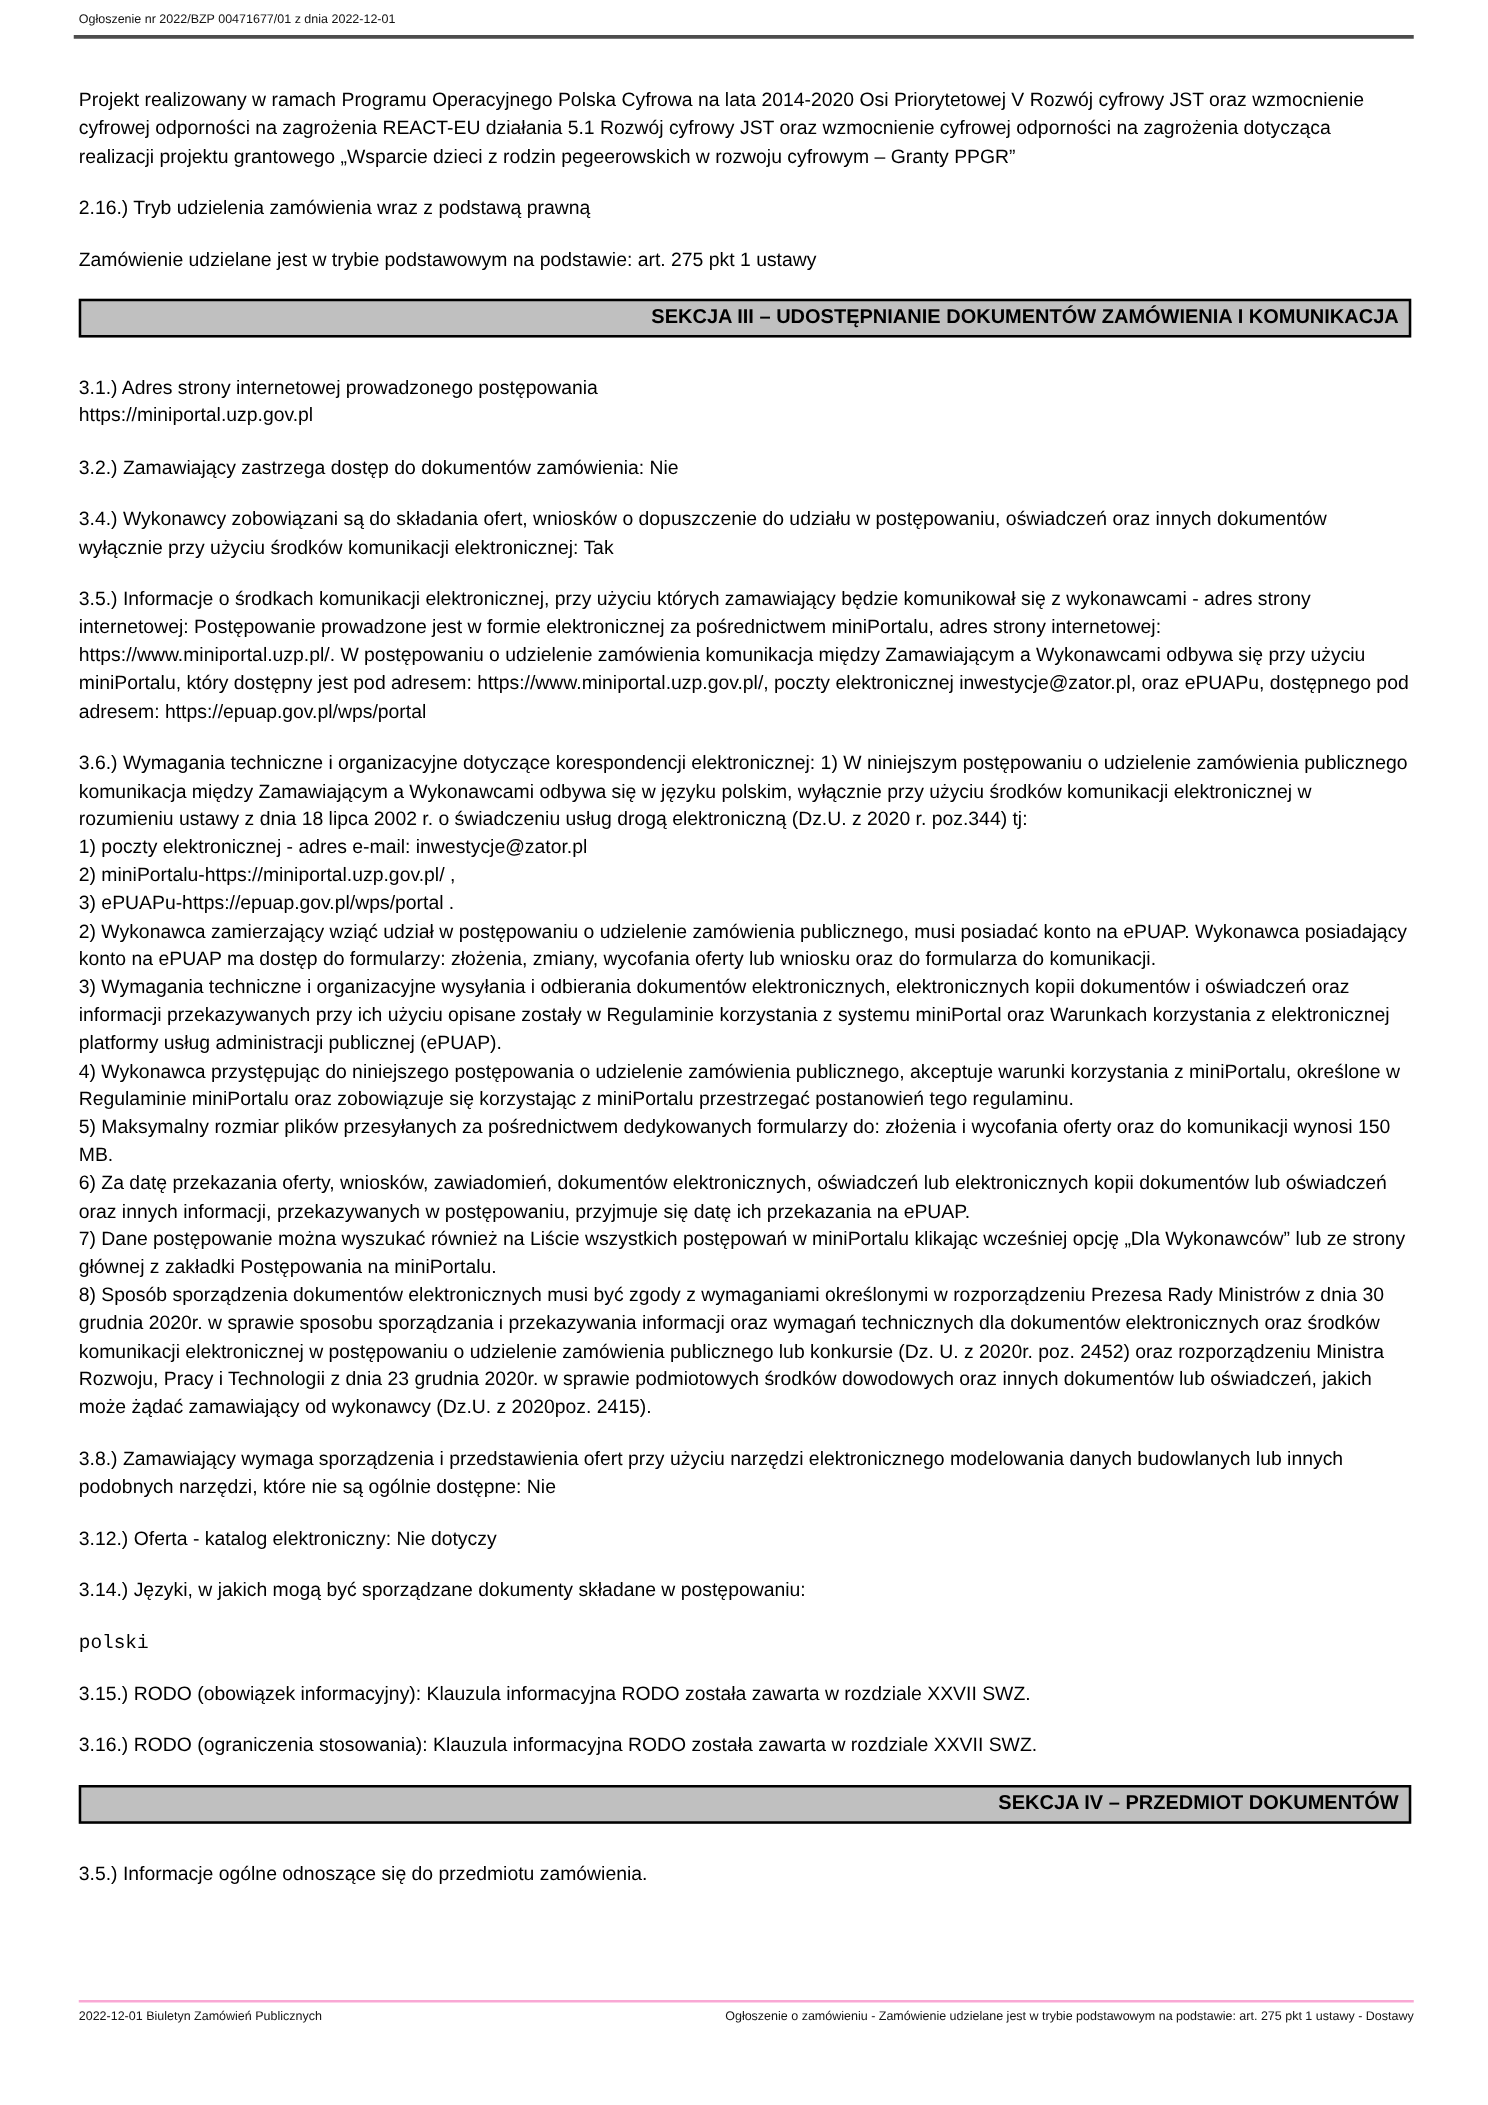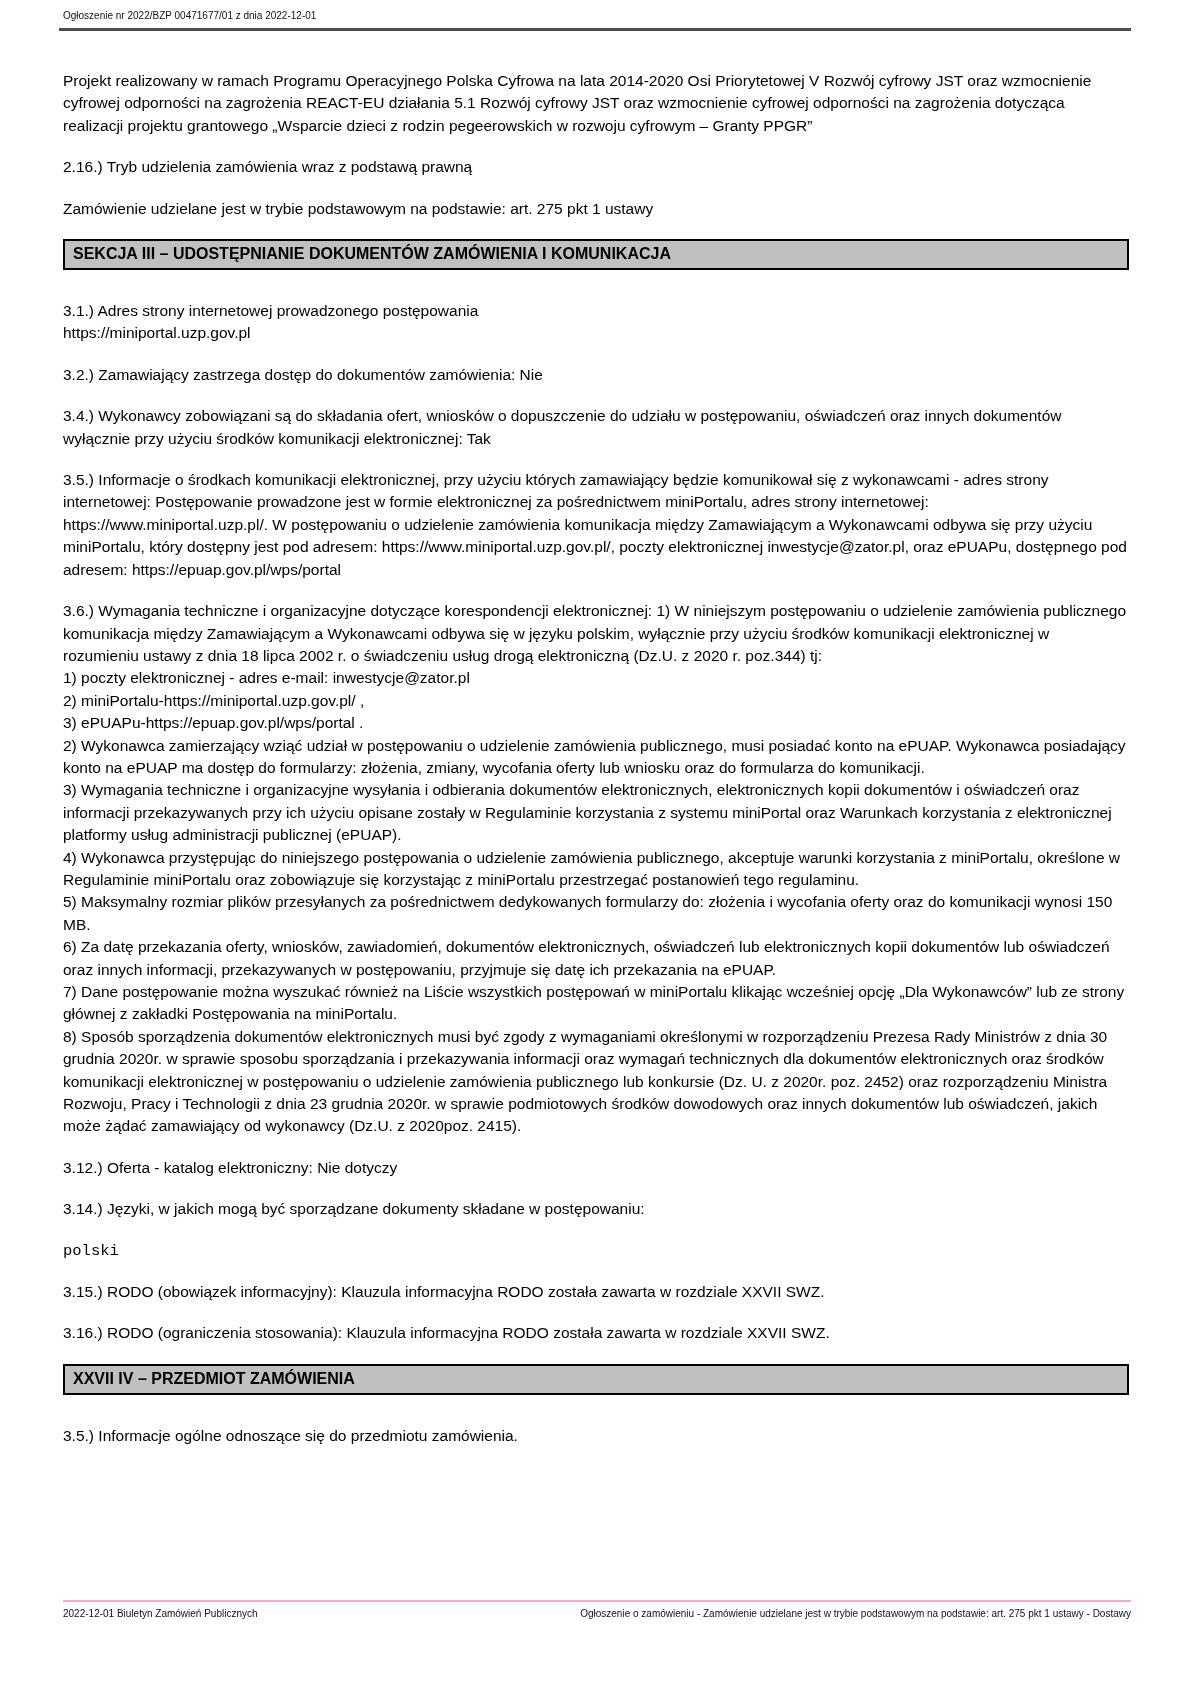--- a/index.html
+++ b/index.html
@@ -17,21 +17,21 @@
   .content{
     position:absolute;top:70px;left:63px;width:1066px;
     font-size:15.5px;line-height:22.4px;
   }
   .content p{margin:0 0 19px 0;}
   .b{font-weight:normal;}
   .block{display:block;}
   .preline{white-space:pre-line;}
   .band{
     margin:14px 0 30px 0;background:#c0c0c0;border:2px solid #000;
-    font-weight:bold;font-size:16px;line-height:20px;padding:3px 8px 4px 8px;
+    font-weight:bold;font-size:16px;line-height:20px;padding:3px 8px 4px 8px;text-align:right;
   }
   .gap-top{margin-top:8px;font-family:Liberation Mono, monospace;}
   .footer{
     position:absolute;left:63px;top:1600px;width:1068px;
     border-top:2px solid #f9a8d4;padding-top:6px;
     display:flex;justify-content:space-between;align-items:flex-start;
     font-size:10px;line-height:12px;color:#111;
   }
   .footer .right{text-align:left;}
 </style>
@@ -76,37 +76,40 @@
 3) ePUAPu-https://epuap.gov.pl/wps/portal .
 2) Wykonawca zamierzający wziąć udział w postępowaniu o udzielenie zamówienia publicznego, musi posiadać konto na ePUAP. Wykonawca posiadający konto na ePUAP ma dostęp do formularzy: złożenia, zmiany, wycofania oferty lub wniosku oraz do formularza do komunikacji.
 3) Wymagania techniczne i organizacyjne wysyłania i odbierania dokumentów elektronicznych, elektronicznych kopii dokumentów i oświadczeń oraz informacji przekazywanych przy ich użyciu opisane zostały w Regulaminie korzystania z systemu miniPortal oraz Warunkach korzystania z elektronicznej platformy usług administracji publicznej (ePUAP).
 4) Wykonawca przystępując do niniejszego postępowania o udzielenie zamówienia publicznego, akceptuje warunki korzystania z miniPortalu, określone w Regulaminie miniPortalu oraz zobowiązuje się korzystając z miniPortalu przestrzegać postanowień tego regulaminu.
 5) Maksymalny rozmiar plików przesyłanych za pośrednictwem dedykowanych formularzy do: złożenia i wycofania oferty oraz do komunikacji wynosi 150 MB.
 6) Za datę przekazania oferty, wniosków, zawiadomień, dokumentów elektronicznych, oświadczeń lub elektronicznych kopii dokumentów lub oświadczeń oraz innych informacji, przekazywanych w postępowaniu, przyjmuje się datę ich przekazania na ePUAP.
 7) Dane postępowanie można wyszukać również na Liście wszystkich postępowań w miniPortalu klikając wcześniej opcję „Dla Wykonawców” lub ze strony głównej z zakładki Postępowania na miniPortalu.
 8) Sposób sporządzenia dokumentów elektronicznych musi być zgody z wymaganiami określonymi w rozporządzeniu Prezesa Rady Ministrów z dnia 30 grudnia 2020r. w sprawie sposobu sporządzania i przekazywania informacji oraz wymagań technicznych dla dokumentów elektronicznych oraz środków komunikacji elektronicznej w postępowaniu o udzielenie zamówienia publicznego lub konkursie (Dz. U. z 2020r. poz. 2452) oraz rozporządzeniu Ministra Rozwoju, Pracy i Technologii z dnia 23 grudnia 2020r. w sprawie podmiotowych środków dowodowych oraz innych dokumentów lub oświadczeń, jakich może żądać zamawiający od wykonawcy (Dz.U. z 2020poz. 2415).</span>
     </p>
 
+    <p>
+      <span class="b">3.8.) Zamawiający wymaga sporządzenia i przedstawienia ofert przy użyciu narzędzi elektronicznego modelowania danych budowlanych lub innych podobnych narzędzi, które nie są ogólnie dostępne:</span><span> Nie</span>
+    </p>
 
     <p>
       <span class="b">3.12.) Oferta - katalog elektroniczny:</span><span> Nie dotyczy</span>
     </p>
 
     <p class="b">3.14.) Języki, w jakich mogą być sporządzane dokumenty składane w postępowaniu:</p>
     <p class="gap-top">polski</p>
 
     <p>
       <span class="b">3.15.) RODO (obowiązek informacyjny):</span><span> Klauzula informacyjna RODO została zawarta w rozdziale XXVII SWZ.</span>
     </p>
 
     <p>
       <span class="b">3.16.) RODO (ograniczenia stosowania):</span><span> Klauzula informacyjna RODO została zawarta w rozdziale XXVII SWZ.</span>
     </p>
 
-    <div class="band">XXVII IV – PRZEDMIOT ZAMÓWIENIA</div>
+    <div class="band">SEKCJA IV – PRZEDMIOT DOKUMENTÓW</div>
 
     <p class="b">3.5.) Informacje ogólne odnoszące się do przedmiotu zamówienia.</p>
 
   </div>
 
   <div class="footer">
     <span class="left">2022-12-01 Biuletyn Zamówień Publicznych</span>
     <span class="right">Ogłoszenie o zamówieniu - Zamówienie udzielane jest w trybie podstawowym na podstawie: art. 275 pkt 1 ustawy - Dostawy</span>
   </div>
 

